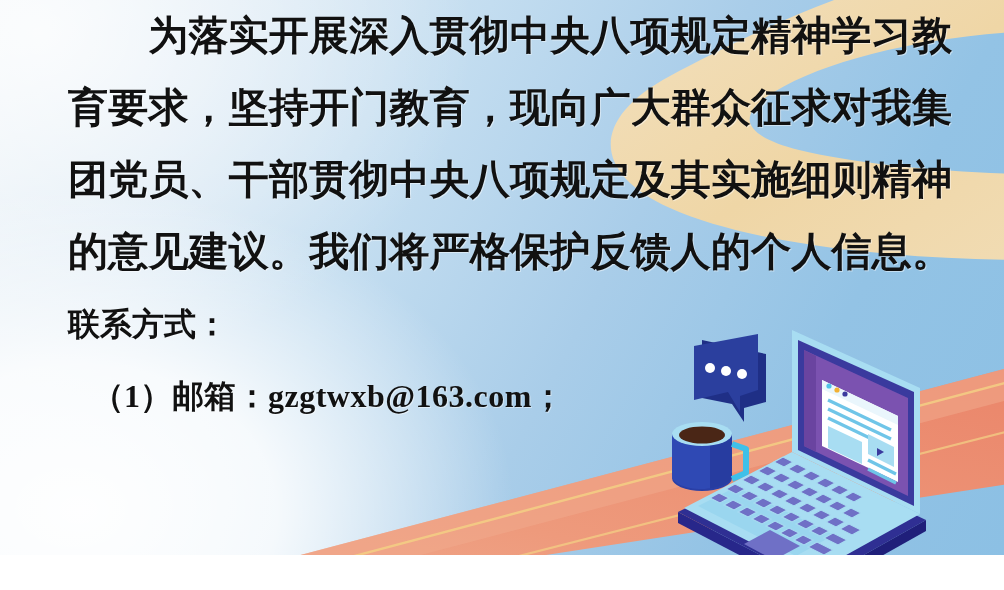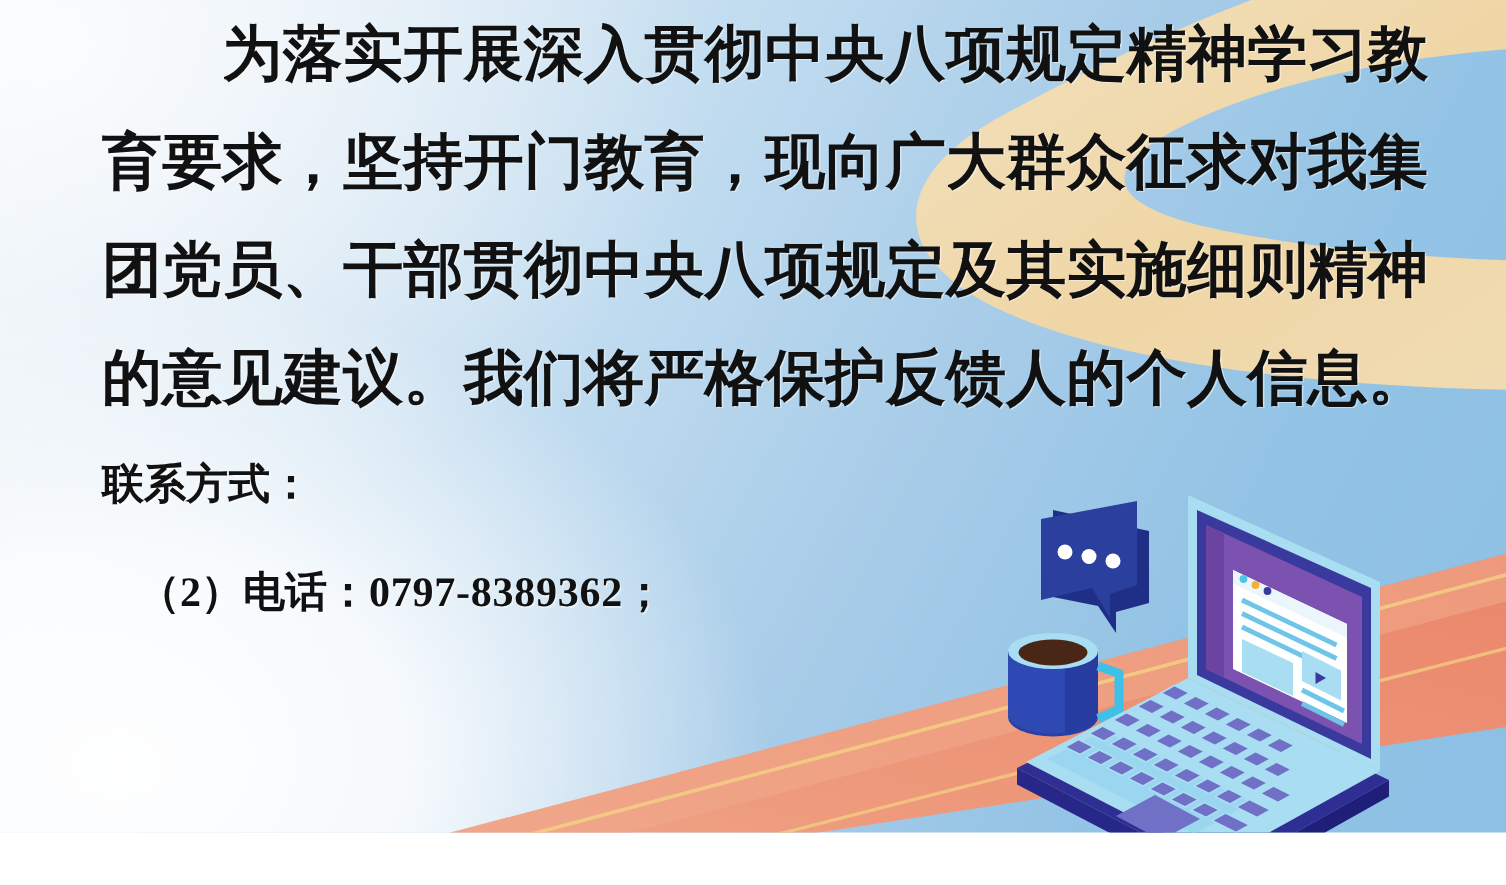--- a/index.html
+++ b/index.html
@@ -33,21 +33,21 @@
     letter-spacing:0px;
     text-shadow:1px 1px 0 rgba(255,255,255,.45);
   }
   .para{
     margin:0;padding:0 52px 0 68px;
     text-align:justify;
     text-align-last:justify;
     font-size:40px;line-height:72px;
   }
   .para .indent{display:inline-block;width:80px;}
-  .line{padding-left:68px;font-size:28px;line-height:72px;white-space:nowrap;}
+  .line{padding-left:68px;font-size:32px;line-height:72px;white-space:nowrap;}
   .line.sub{padding-left:92px;}
   .lat{font-family:"Liberation Serif","DejaVu Serif",serif;font-weight:bold;letter-spacing:.5px;}
 
   
   #illustration{position:absolute;left:648px;top:330px;width:356px;height:260px;}
 </style>
 </head>
 <body>
 
 <div id="poster">
@@ -78,24 +78,24 @@
     <path d="M60,360 L1120,78" stroke="#f3cf84" stroke-width="2.4" fill="none" opacity=".85"></path>
     <path d="M210,360 L1120,128" stroke="#f3cf84" stroke-width="2.2" fill="none" opacity=".75"></path>
   </svg>
 
   <div class="text-block">
 
     <p class="para"><span class="indent"></span><span>为落实开展深入贯彻中央八项规定精神学习教育要求，坚持开门教育，现向广大群众征求对我集团党员、干部贯彻中央八项规定及其实施细则精神的意见建议。我们将严格保护反馈人的个人信息。</span></p>
 
     <div class="line">联系方式：</div>
 
-
     <div class="line sub">
-      <span>（2）</span><span>电话：</span><span class="lat">0797-8389362；</span>
+      <span>（1）</span><span>邮箱：</span><span class="lat">gzgtwxb@163.com；</span>
     </div>
+
 
 
   </div>
 
   <svg id="illustration" viewBox="0 0 356 260" aria-hidden="true">
 
     <g>
       <path d="M54,10 L118,24 L118,72 L96,78 L96,92 L84,74 L54,68 Z" fill="#1f2f86"></path>
       <path d="M46,16 L110,4 L110,60 L92,66 L92,82 L80,62 L46,70 Z" fill="#2b3f9e"></path>
       <circle cx="62" cy="38" r="5" fill="#ffffff"></circle>

